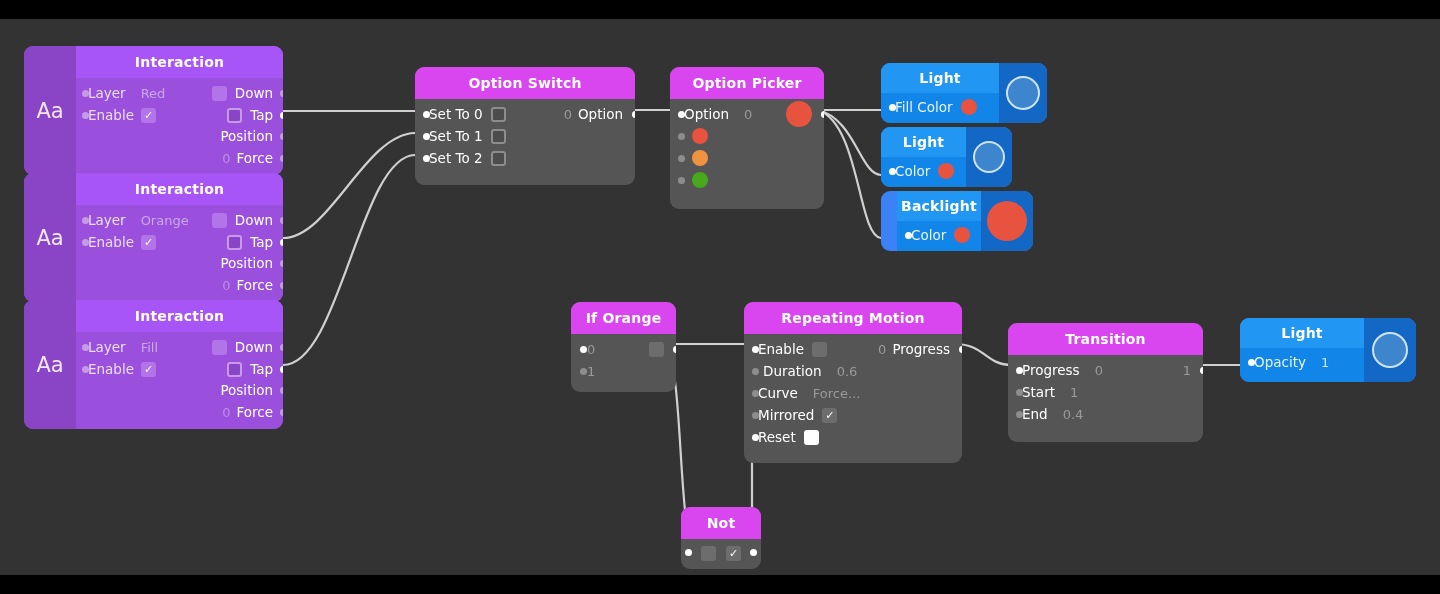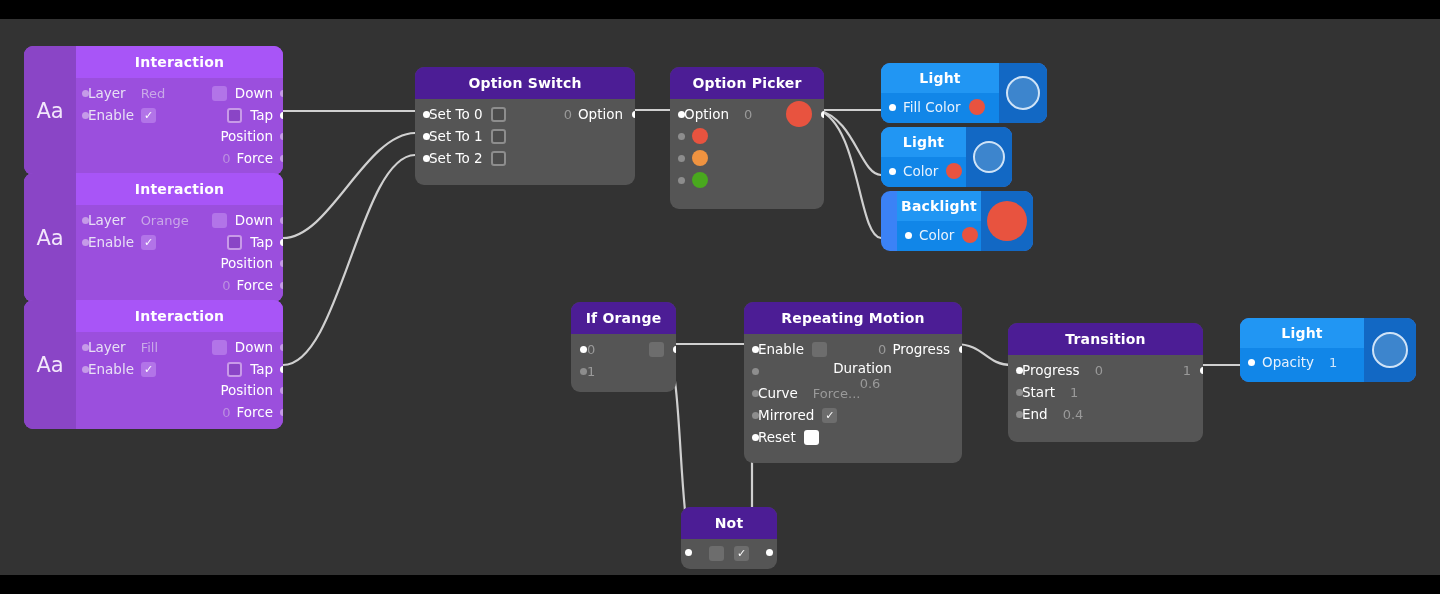--- a/index.html
+++ b/index.html
@@ -7,21 +7,21 @@
   #stage{position:relative;width:1440px;height:594px;background:#000;}
   #canvas{position:absolute;left:0;top:19px;width:1440px;height:556px;background:#333333;overflow:hidden;}
   #wires{position:absolute;left:0;top:0;width:1440px;height:556px;pointer-events:none;}
 
   .node{position:absolute;border-radius:9px;overflow:hidden;box-sizing:border-box;}
   .nhead{text-align:center;font-weight:bold;font-size:14px;color:#ffffff;letter-spacing:.2px;line-height:1;}
   .nbody{position:relative;}
 
   
   .gray{background:#555555;}
-  .gray .nhead{background:#4c1d95;padding:9px 0 9px 0;}
+  .gray .nhead{background:#d946ef;padding:9px 0 9px 0;}
   .gray .nbody{padding:4px 0 8px 0;}
 
   
   .purple{background:#9b4fdd;display:flex;}
   .purple .side{width:52px;background:#8a45c6;display:flex;align-items:center;justify-content:center;
                 color:#f2e6fb;font-size:21px;}
   .purple .mainwrap{flex:1;display:flex;flex-direction:column;}
   .purple .nhead{background:#a855f7;padding:9px 0 9px 0;}
   .purple .nbody{flex:1;padding:4px 0 8px 0;background:#9b4fdd;}
 
@@ -33,21 +33,21 @@
   .blue .bside{background:#1268c4;display:flex;align-items:center;justify-content:center;}
   .ring{border:2px solid #cfe3f7;border-radius:50%;background:#3d85cd;}
 
   
   .row{position:relative;height:22px;display:flex;align-items:center;}
   .lbl{font-size:13.5px;color:#ffffff;white-space:nowrap;}
   .lbl.dim{color:#e8e0f5;}
   .val{font-size:13px;color:#9a9a9a;margin-left:15px;white-space:nowrap;}
   .purple .val{color:#c9a8e8;}
   .blue .val{color:#cfe6fb;}
-  .blue .lbl{color:#e8f2fd;margin-left:8px;}
+  .blue .lbl{color:#e8f2fd;}
   .rowR{justify-content:flex-end;}
 
   .dot{position:absolute;width:7px;height:7px;border-radius:50%;background:#ffffff;}
   .dot.muted{background:#8d8d8d;}
   .purple .dot.muted{background:#c59ae8;}
   .dot.L{left:-3.5px;}
 
   .chk{width:15px;height:15px;border-radius:3px;box-sizing:border-box;display:inline-flex;
        align-items:center;justify-content:center;font-size:11px;line-height:1;color:#fff;}
   .chk.grayBox{background:#6d6d6d;}
@@ -341,21 +341,21 @@
     </div>
 
     <div class="node gray" style="left:744px;top:283px;width:218px;height:161px;">
       <div class="nhead">Repeating Motion</div>
       <div class="nbody">
         <div class="row" style="padding-left:14px;">
           <span class="dot L" style="top:8px;left:8px;"></span>
           <span class="lbl">Enable</span>
           <span class="chk grayBox" style="margin-left:8px;"></span>
         </div>
-        <div class="row" style="padding-left:19px;flex-direction:column;">
+        <div class="row" style="padding-left:19px;">
           <span class="dot muted L" style="top:8px;left:8px;"></span>
           <span class="lbl">Duration</span>
           <span class="val">0.6</span>
         </div>
         <div class="row" style="padding-left:14px;">
           <span class="dot muted L" style="top:8px;left:8px;"></span>
           <span class="lbl">Curve</span>
           <span class="val">Force...</span>
         </div>
         <div class="row" style="padding-left:14px;">
@@ -410,21 +410,21 @@
             <span class="lbl">Opacity</span>
             <span class="val">1</span>
           </div>
         </div>
       </div>
       <div class="bside" style="width:52px;">
         <span class="ring" style="width:32px;height:32px;"></span>
       </div>
     </div>
 
-    <div class="node gray" style="left:681px;top:488px;width:96px;height:62px;">
+    <div class="node gray" style="left:681px;top:488px;width:80px;height:62px;">
       <div class="nhead">Not</div>
       <div class="nbody" style="padding:0;">
         <div class="row" style="justify-content:center;gap:10px;height:28px;">
           <span class="dot" style="top:10px;left:4px;"></span>
           <span class="chk grayBox"></span>
           <span class="chk grayBox">✓</span>
           <span class="dot" style="top:10px;right:4px;"></span>
         </div>
       </div>
     </div>

